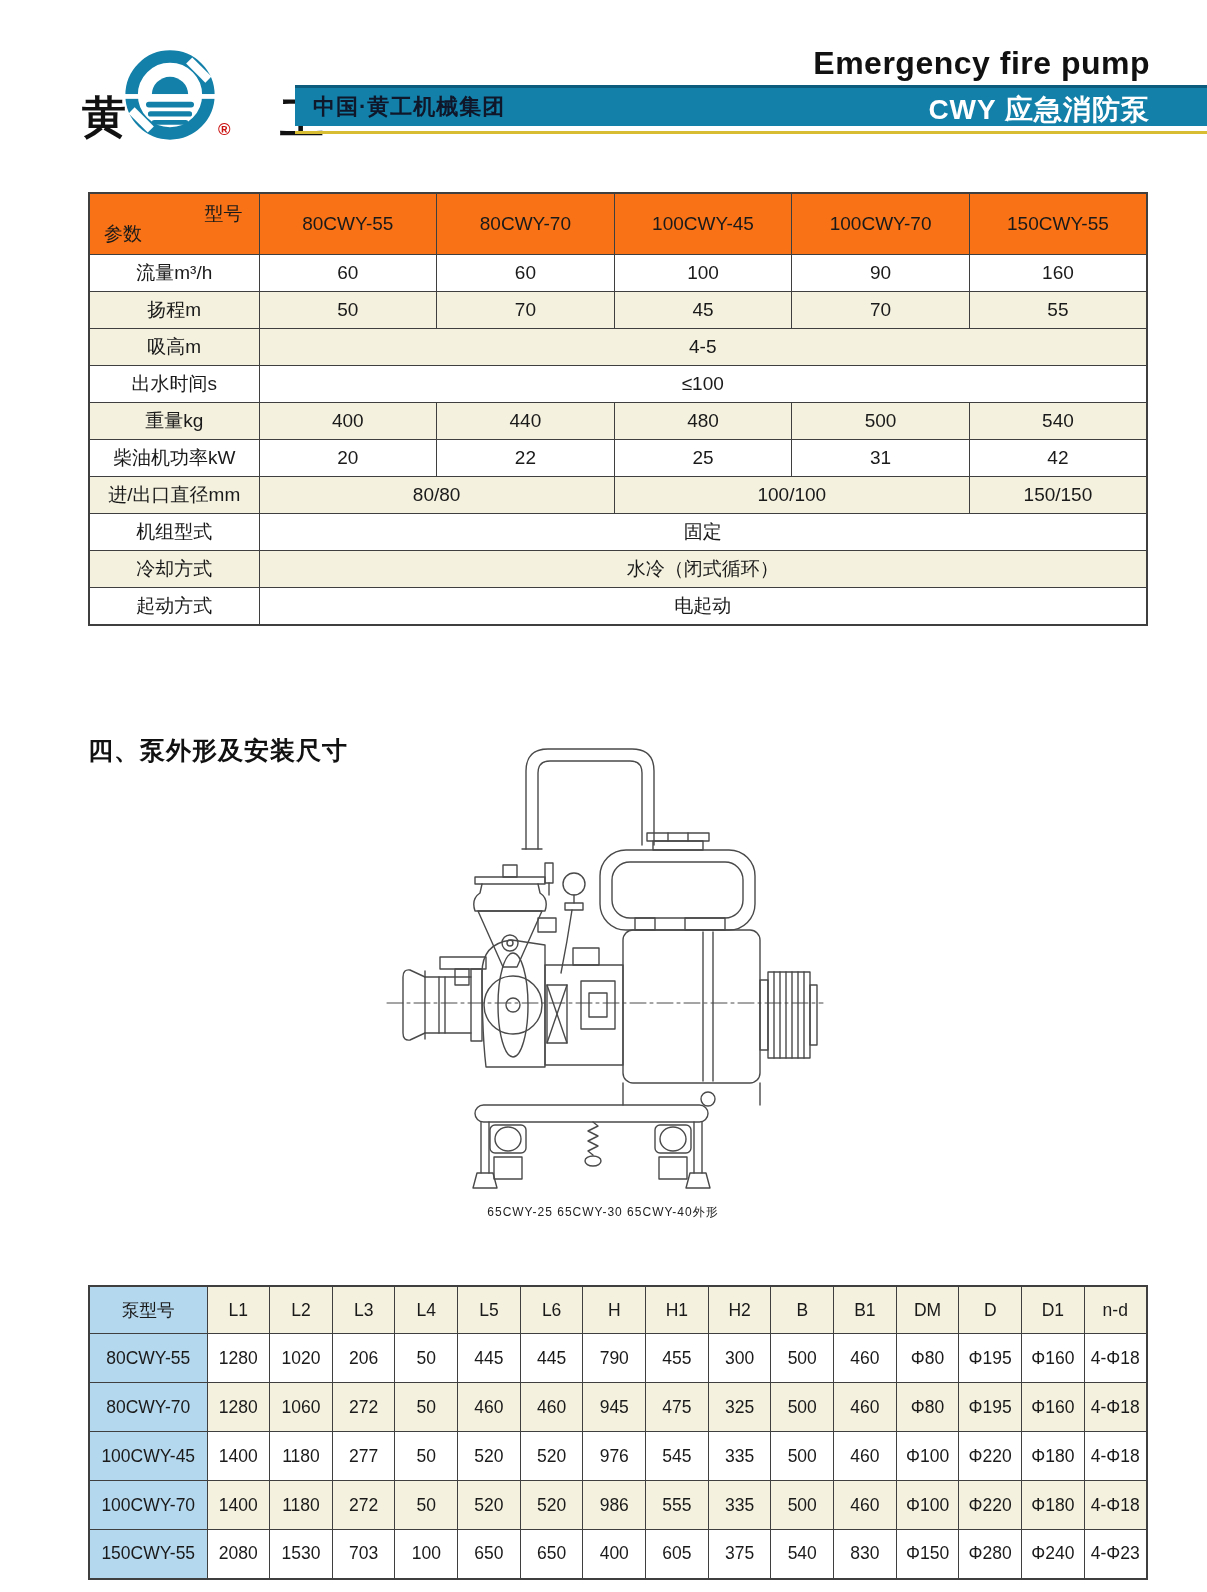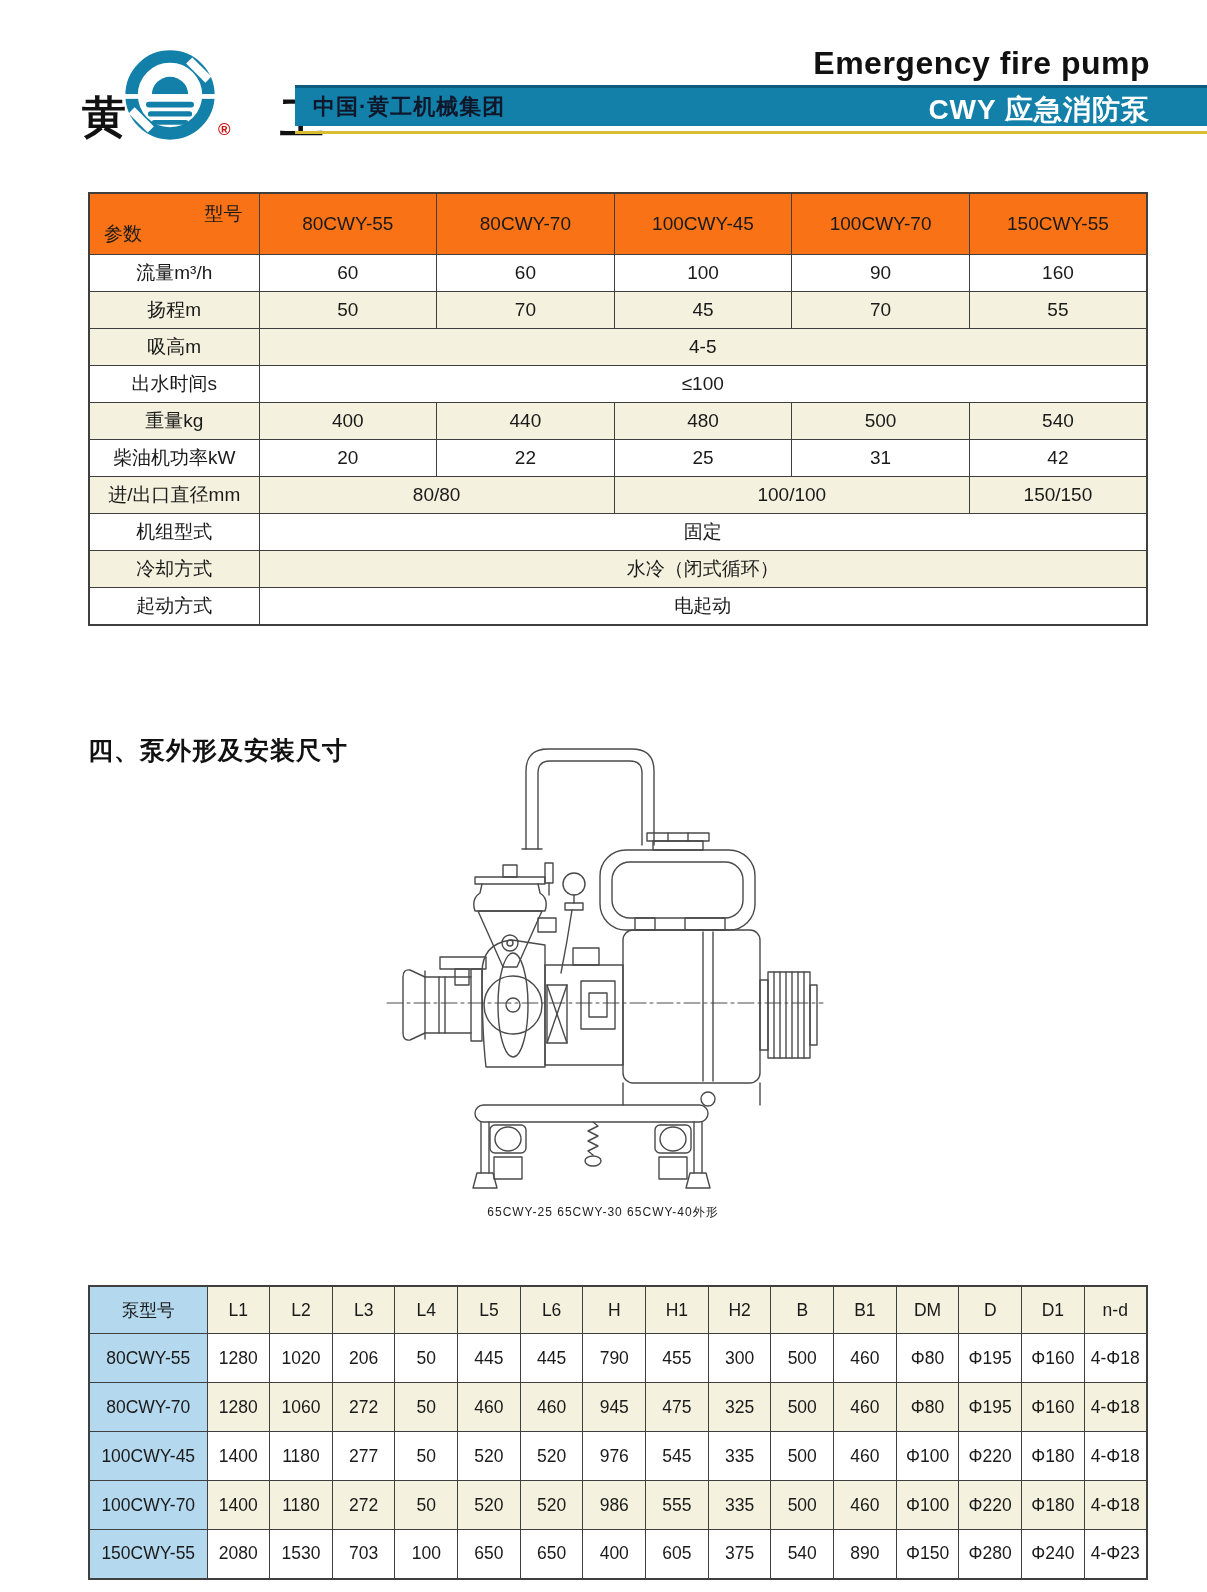--- a/index.html
+++ b/index.html
@@ -369,21 +369,21 @@
           <td>2080</td>
           <td>1530</td>
           <td>703</td>
           <td>100</td>
           <td>650</td>
           <td>650</td>
           <td>400</td>
           <td>605</td>
           <td>375</td>
           <td>540</td>
-          <td>890</td>
+          <td>830</td>
           <td>Φ150</td>
           <td>Φ280</td>
           <td>Φ240</td>
           <td>4-Φ23</td>
         </tr>
       </tbody>
   </table>
 
 </div>
 

